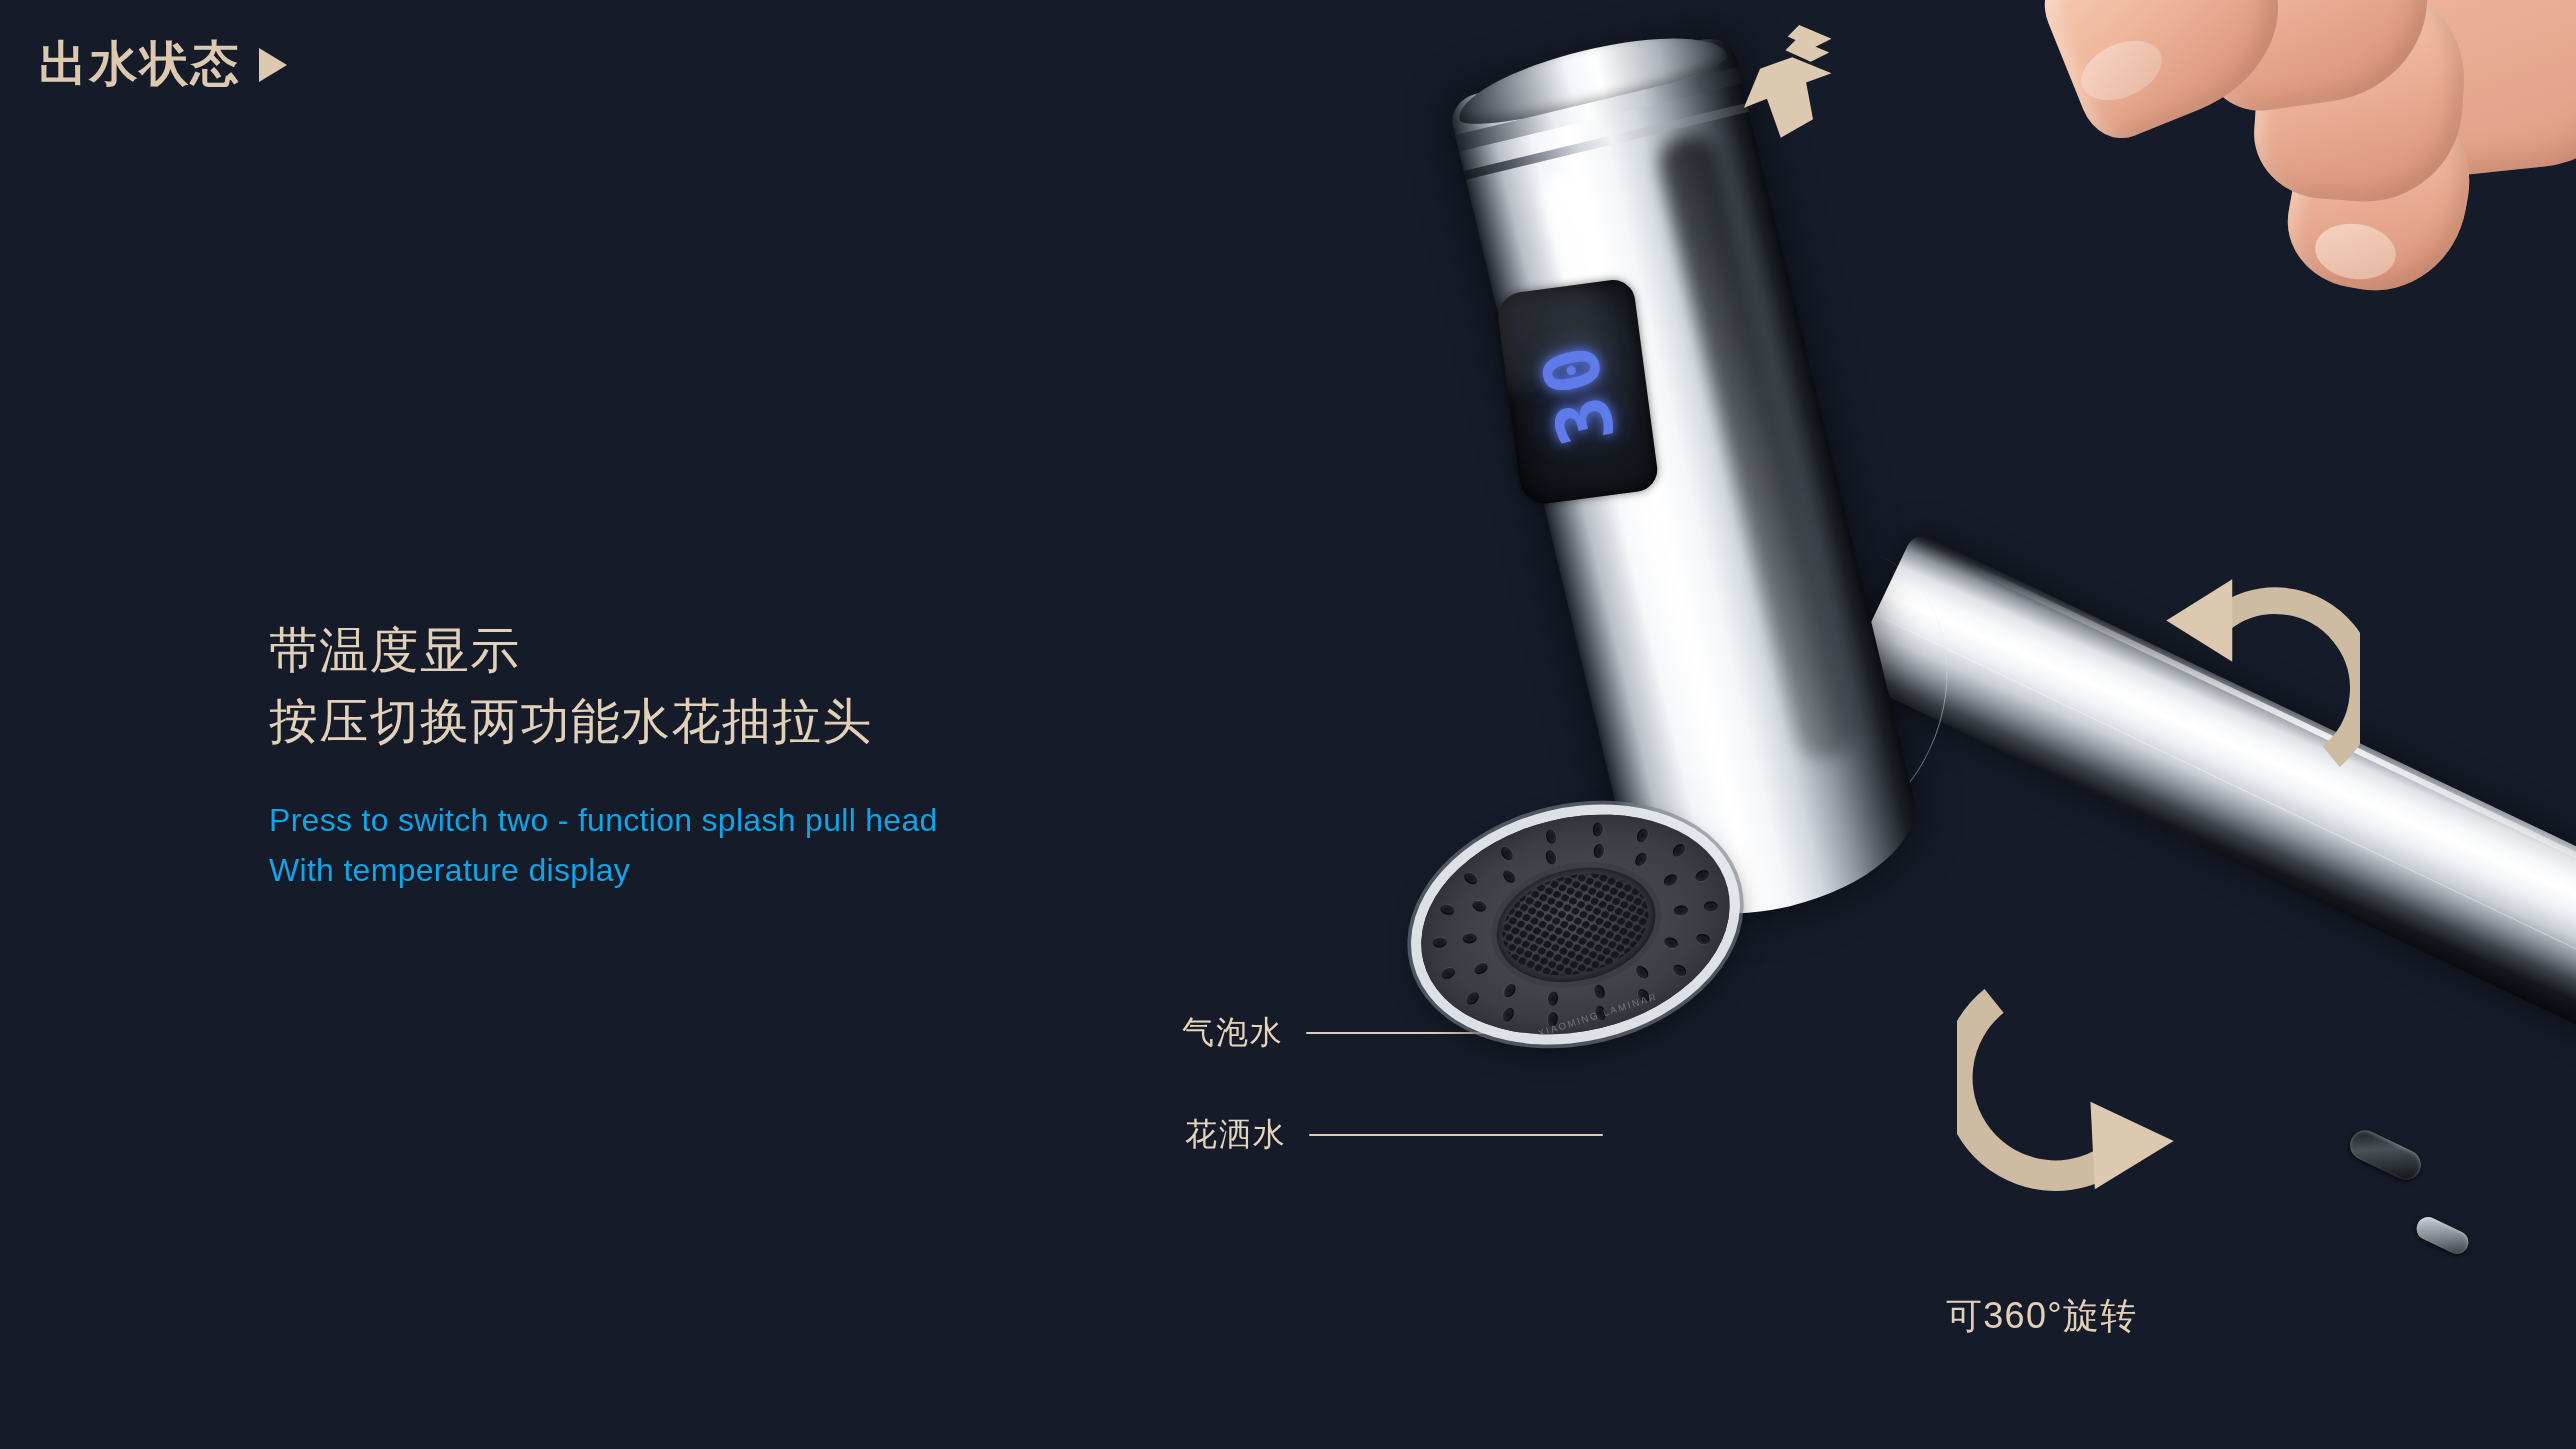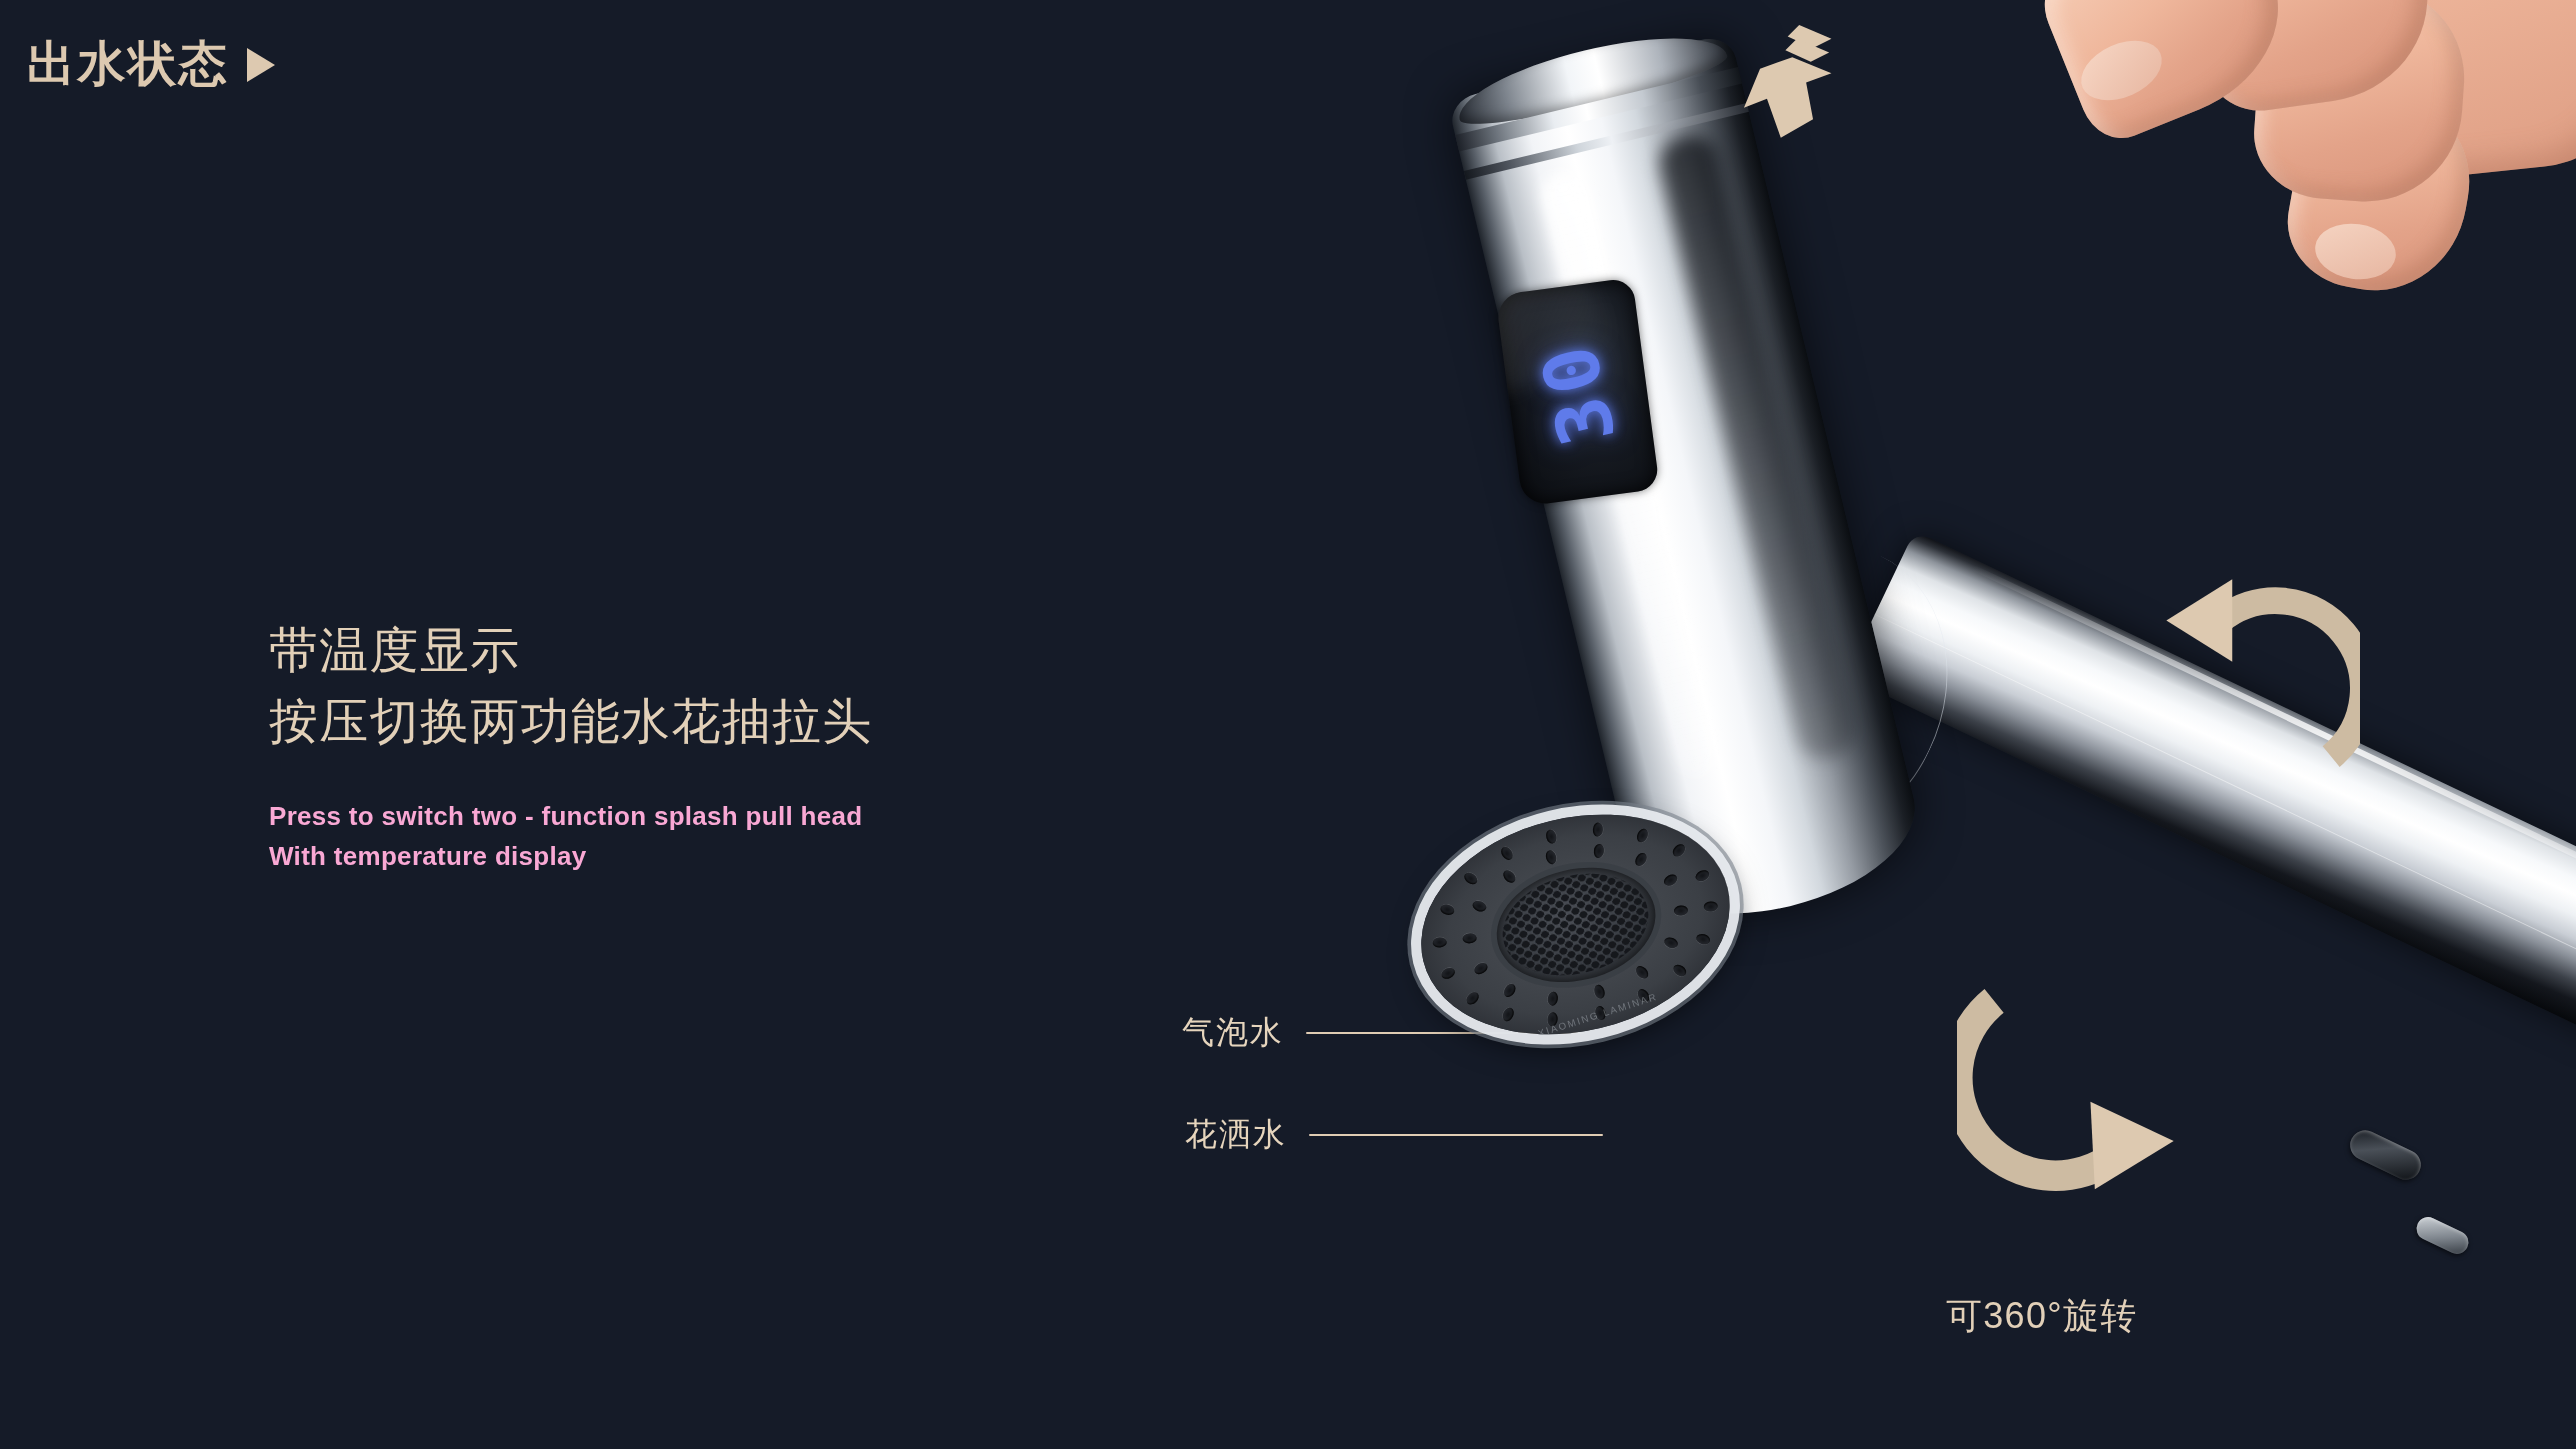--- a/index.html
+++ b/index.html
@@ -7,21 +7,21 @@
   body{
     width:2576px;height:1449px;
     background:#151b28;
     font-family:"Liberation Sans","DejaVu Sans",sans-serif;
     overflow:hidden;position:relative;
   }
   .stage{position:absolute;inset:0;overflow:hidden;}
 
   
   .header{
-    position:absolute;left:27px;top:40px;
+    position:absolute;left:39px;top:40px;
     display:flex;align-items:center;gap:18px;
   }
   .header-title{
     color:#ddc9b0;font-size:48px;font-weight:700;
     letter-spacing:2.6px;line-height:1;white-space:nowrap;
   }
   .header-caret{
     width:0;height:0;
     border-left:28px solid #ddc9b0;
     border-top:17.4px solid transparent;
@@ -29,23 +29,23 @@
     margin-top:2.6px;
   }
 
   
   .copy{position:absolute;left:269px;top:615px;}
   .copy-zh{
     color:#e2d0b8;font-size:49px;font-weight:400;
     line-height:1.44;letter-spacing:1.3px;white-space:nowrap;
   }
   .copy-en{
-    margin-top:40px;color:#f9a8d4;
-    font-size:26px;line-height:1.55;letter-spacing:0.3px;
-    white-space:nowrap;font-weight:700;
+    margin-top:40px;color:#0ea5e9;
+    font-size:32px;line-height:1.55;letter-spacing:0.3px;
+    white-space:nowrap;font-weight:400;
   }
 
   
   .callout{position:absolute;display:flex;align-items:center;}
   .callout-text{
     color:#e6d5bd;font-size:32px;font-weight:400;
     letter-spacing:1.9px;white-space:nowrap;
   }
   .callout-line{
     height:1.9px;background:#e0cdb4;margin-left:22px;border-radius:1.3px;

